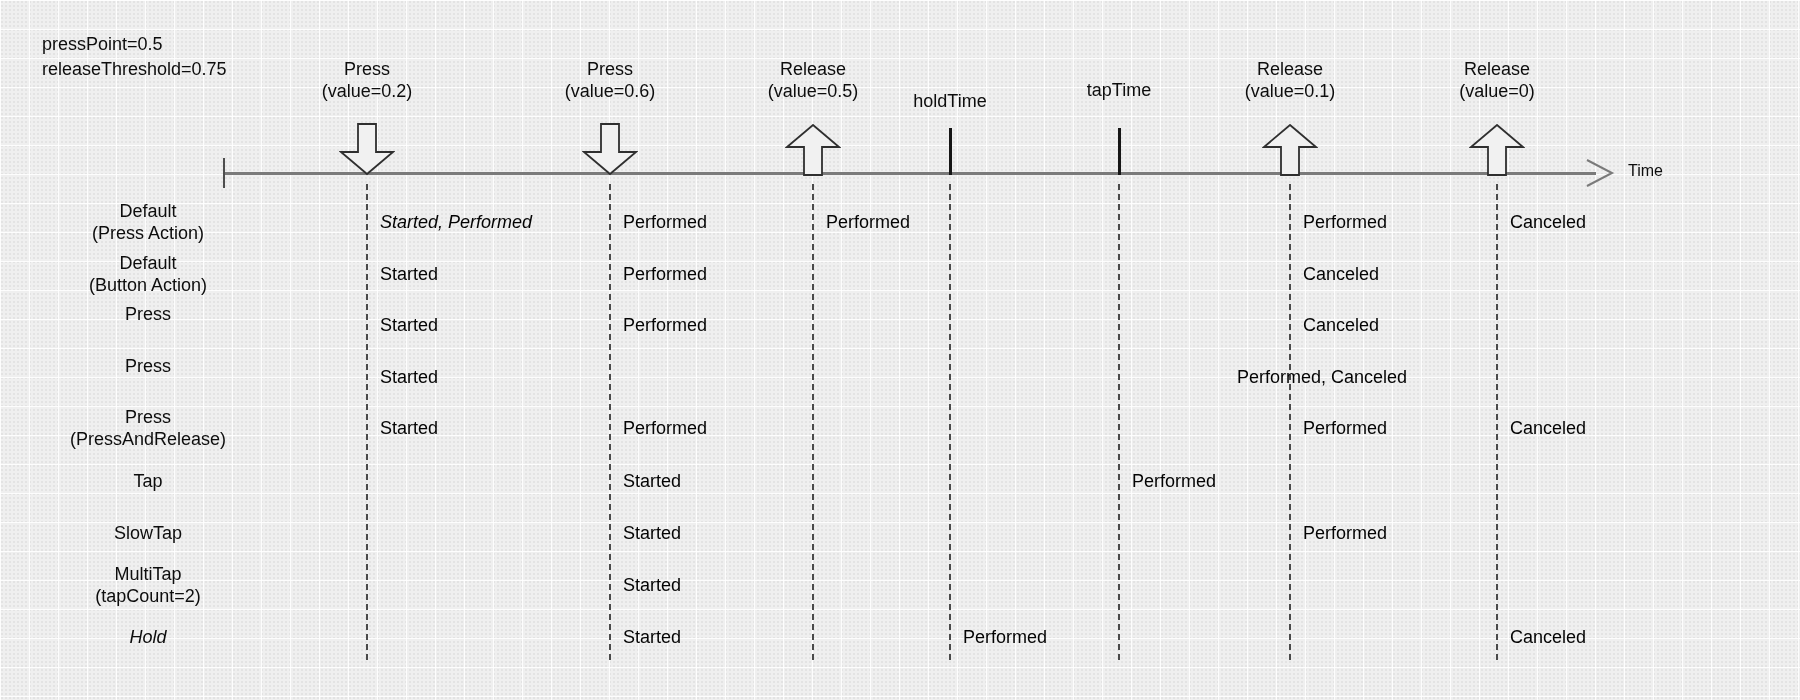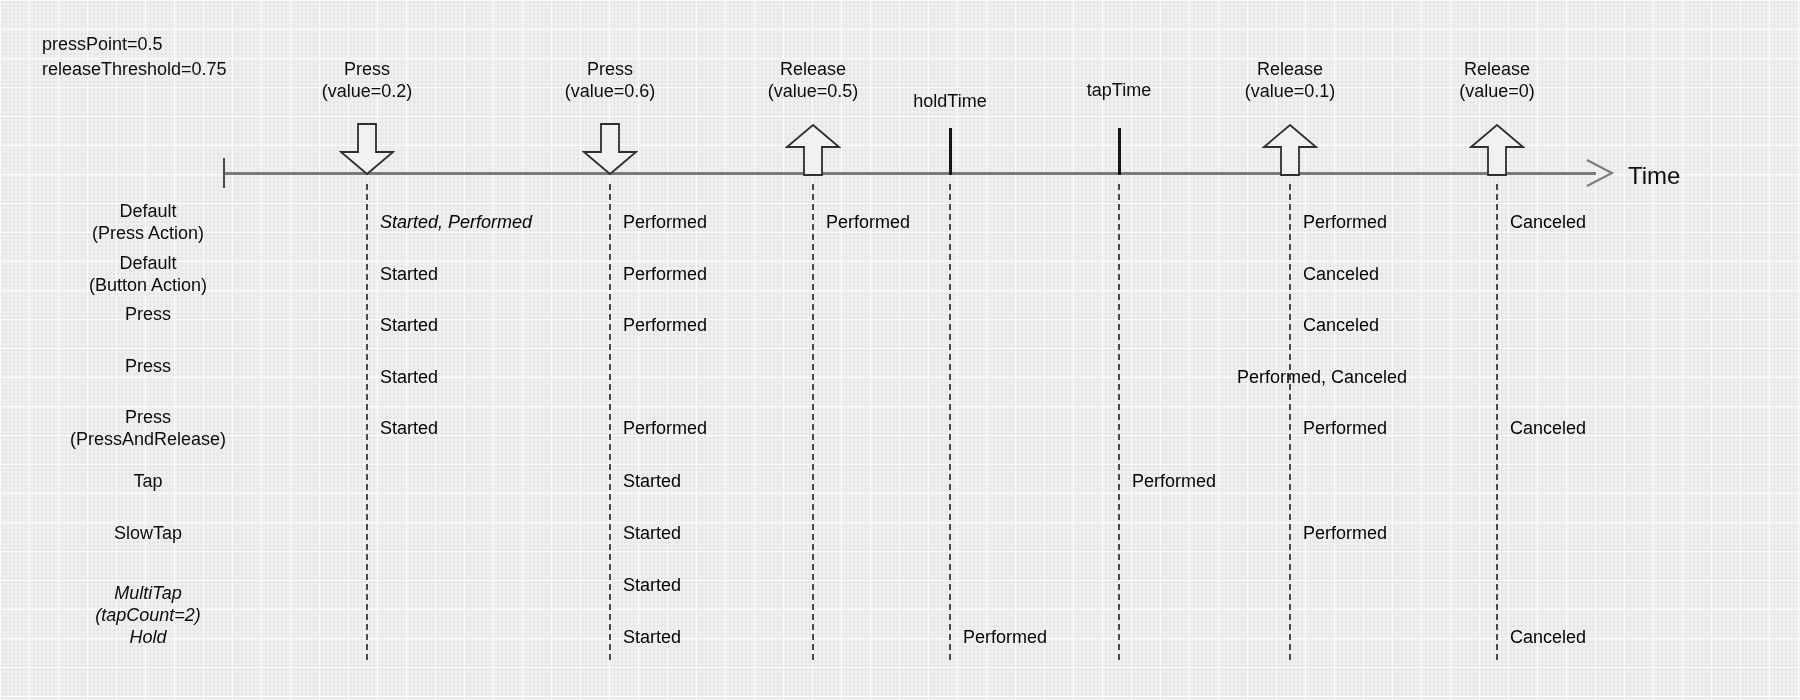--- a/index.html
+++ b/index.html
@@ -24,21 +24,21 @@
     font-size:18px;line-height:25px;color:#0d0d0d;
     white-space:nowrap;
   }
   .axis-line{
     position:absolute;height:3px;background:#7a7a7a;
   }
   .axis-start-tick{
     position:absolute;width:2px;background:#4d4d4d;
   }
   .time-label{
-    position:absolute;font-size:24px;color:#0d0d0d;white-space:nowrap;
+    position:absolute;font-size:16px;color:#0d0d0d;white-space:nowrap;
   }
   .col-header{
     position:absolute;width:190px;text-align:center;
     font-size:18px;line-height:22px;color:#0d0d0d;white-space:nowrap;
   }
   .guideline{
     position:absolute;width:0;
     border-left:2px dashed #4a4a4a;
   }
   .time-tick{
@@ -158,21 +158,21 @@
       <div class="row-label" style="left: 18px; top: 470px;">
         <div>Tap</div>
       </div>
       <div class="event-label" style="left: 623px; top: 470px;">Started</div>
       <div class="event-label" style="left: 1132px; top: 470px;">Performed</div>
       <div class="row-label" style="left: 18px; top: 522px;">
         <div>SlowTap</div>
       </div>
       <div class="event-label" style="left: 623px; top: 522px;">Started</div>
       <div class="event-label" style="left: 1303px; top: 522px;">Performed</div>
-      <div class="row-label" style="left: 18px; top: 582px; font-style: italic;">
+      <div class="row-label" style="left: 18px; top: 563px;">
         <div>MultiTap</div>
         <div>(tapCount=2)</div>
       </div>
       <div class="event-label" style="left: 623px; top: 574px;">Started</div>
       <div class="row-label" style="left: 18px; top: 626px; font-style: italic;">
         <div>Hold</div>
       </div>
       <div class="event-label" style="left: 623px; top: 626px;">Started</div>
       <div class="event-label" style="left: 963px; top: 626px;">Performed</div>
       <div class="event-label" style="left: 1510px; top: 626px;">Canceled</div>

